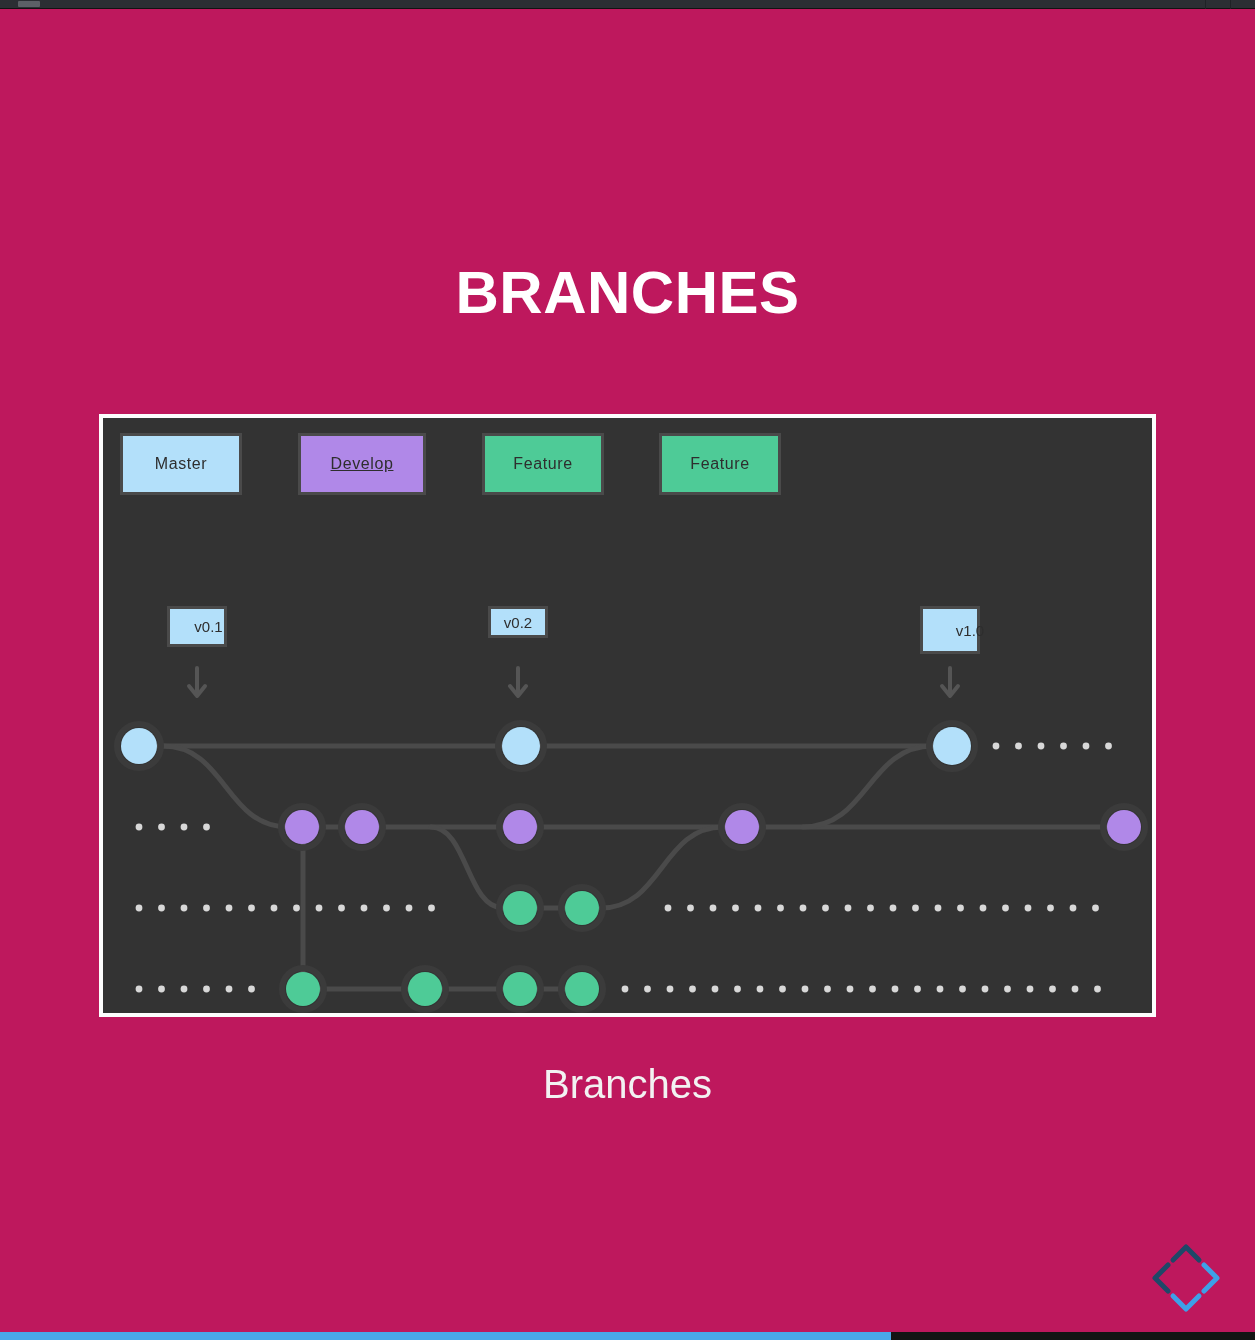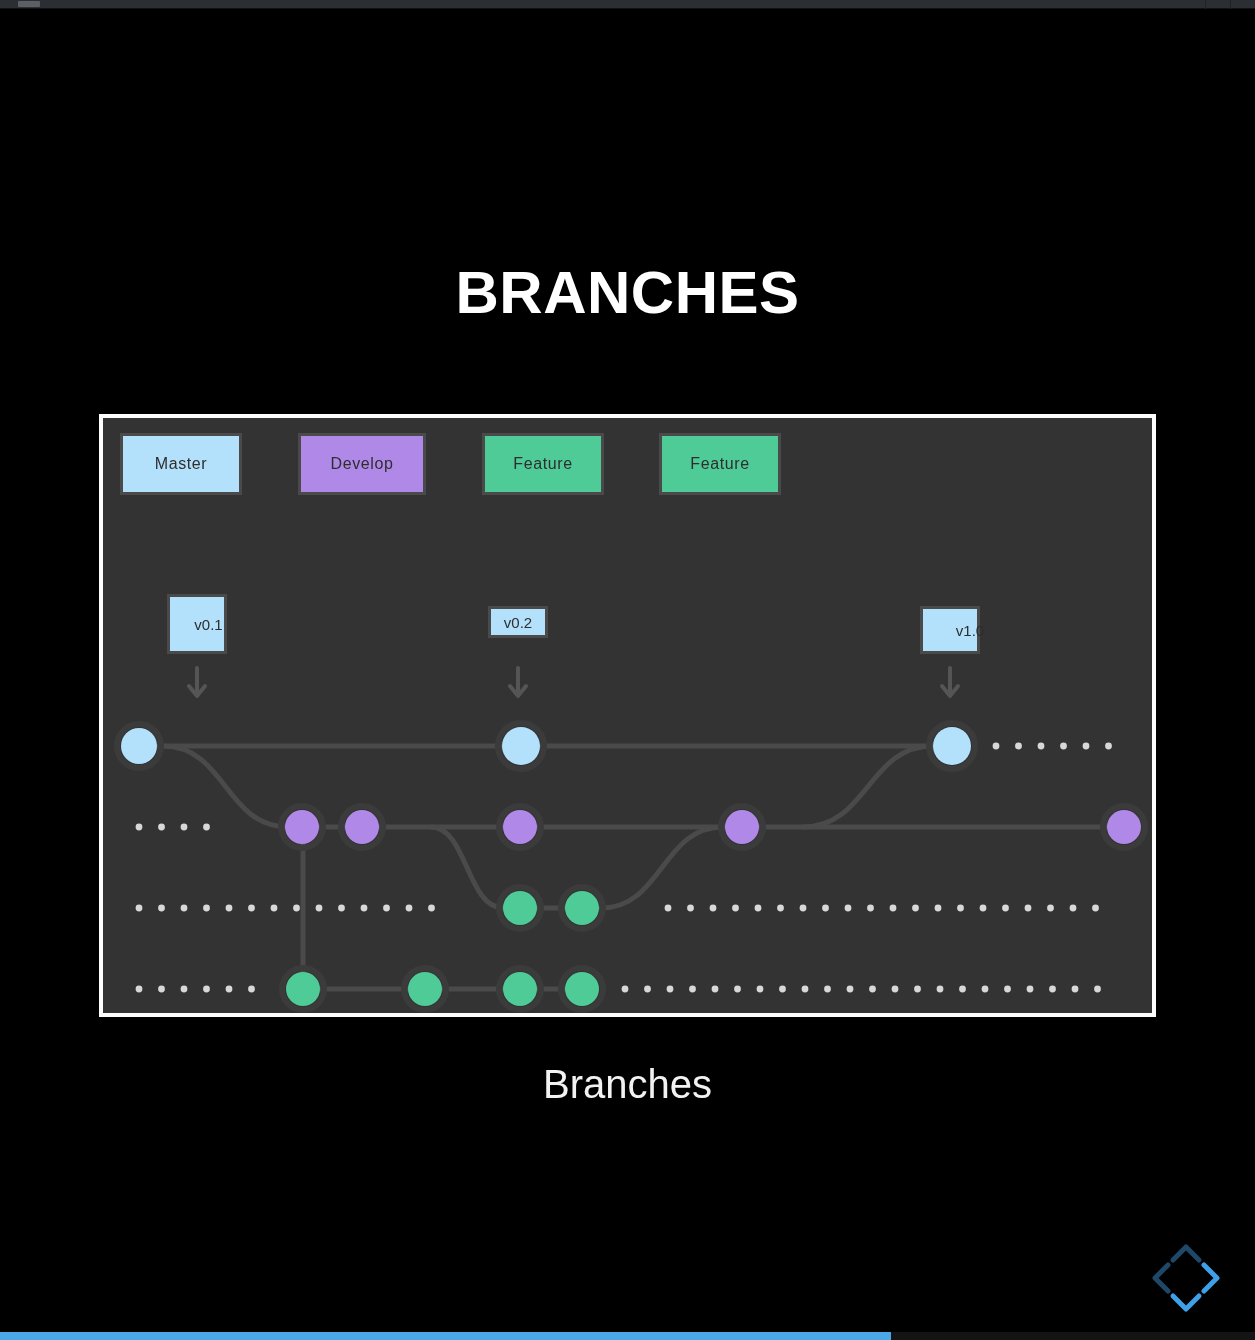--- a/index.html
+++ b/index.html
@@ -2,21 +2,21 @@
 <html><head>
 <meta charset="utf-8">
 <style>
   * { box-sizing: border-box; margin: 0; padding: 0; }
   html, body {
     width: 1255px; height: 1340px;
     background: #1a1a1a;
     font-family: "Liberation Sans", sans-serif;
     overflow: hidden;
   }
-  #app { position: relative; width: 1255px; height: 1340px; background: #000000; }
+  #app { position: relative; width: 1255px; height: 1340px; background: #be185d; }
 
   
   .toolbar {
     position: absolute; left: 0; top: 0; width: 1255px; height: 9px;
     background: #2b2e33; border-bottom: 1px solid #121212;
   }
   .toolbar-chip {
     position: absolute; left: 18px; top: 1px; width: 22px; height: 6px;
     background: #5c6066; border-radius: 1px;
   }
@@ -203,30 +203,30 @@
           <circle cx="322" cy="571" r="17" fill="#4ecb97"></circle>
           <circle cx="417" cy="571" r="21" fill="none" stroke="#3b3b3b" stroke-width="6"></circle>
           <circle cx="417" cy="571" r="17" fill="#4ecb97"></circle>
           <circle cx="479" cy="571" r="21" fill="none" stroke="#3b3b3b" stroke-width="6"></circle>
           <circle cx="479" cy="571" r="17" fill="#4ecb97"></circle>
         </svg>
 
     <div class="legend-box" style="left: 17px; top: 15px; width: 122px; height: 62px; background: rgb(179, 224, 250);">
           <span>Master</span>
         </div>
-        <div class="legend-box" style="left: 195px; top: 15px; width: 128px; height: 62px; background: rgb(176, 136, 232);">
+        <div class="legend-box" style="left: 195px; top: 15px; width: 128px; height: 62px; background: rgb(176, 136, 232); text-decoration: underline;">
           <span>Develop</span>
         </div>
         <div class="legend-box" style="left: 379px; top: 15px; width: 122px; height: 62px; background: rgb(78, 203, 151);">
           <span>Feature</span>
         </div>
         <div class="legend-box" style="left: 556px; top: 15px; width: 122px; height: 62px; background: rgb(78, 203, 151);">
           <span>Feature</span>
         </div>
-        <div class="vtag" style="left: 64px; top: 176px; width: 60px; height: 60px; padding-left: 23px;">
+        <div class="vtag" style="left: 64px; top: 188px; width: 60px; height: 41px; padding-left: 23px;">
           <span>v0.1</span>
         </div>
         <div class="varrow" style="left: 83px; top: 248px;"><svg width="22" height="36" viewBox="0 0 22 36">
             <path d="M11 2 L11 26 M3 20 L11 30 L19 20" fill="none" stroke="#555555" stroke-width="4" stroke-linecap="round" stroke-linejoin="round"></path>
           </svg></div>
         <div class="vtag" style="left: 385px; top: 188px; width: 60px; height: 32px;">
           <span>v0.2</span>
         </div>
         <div class="varrow" style="left: 404px; top: 248px;"><svg width="22" height="36" viewBox="0 0 22 36">
             <path d="M11 2 L11 26 M3 20 L11 30 L19 20" fill="none" stroke="#555555" stroke-width="4" stroke-linecap="round" stroke-linejoin="round"></path>

